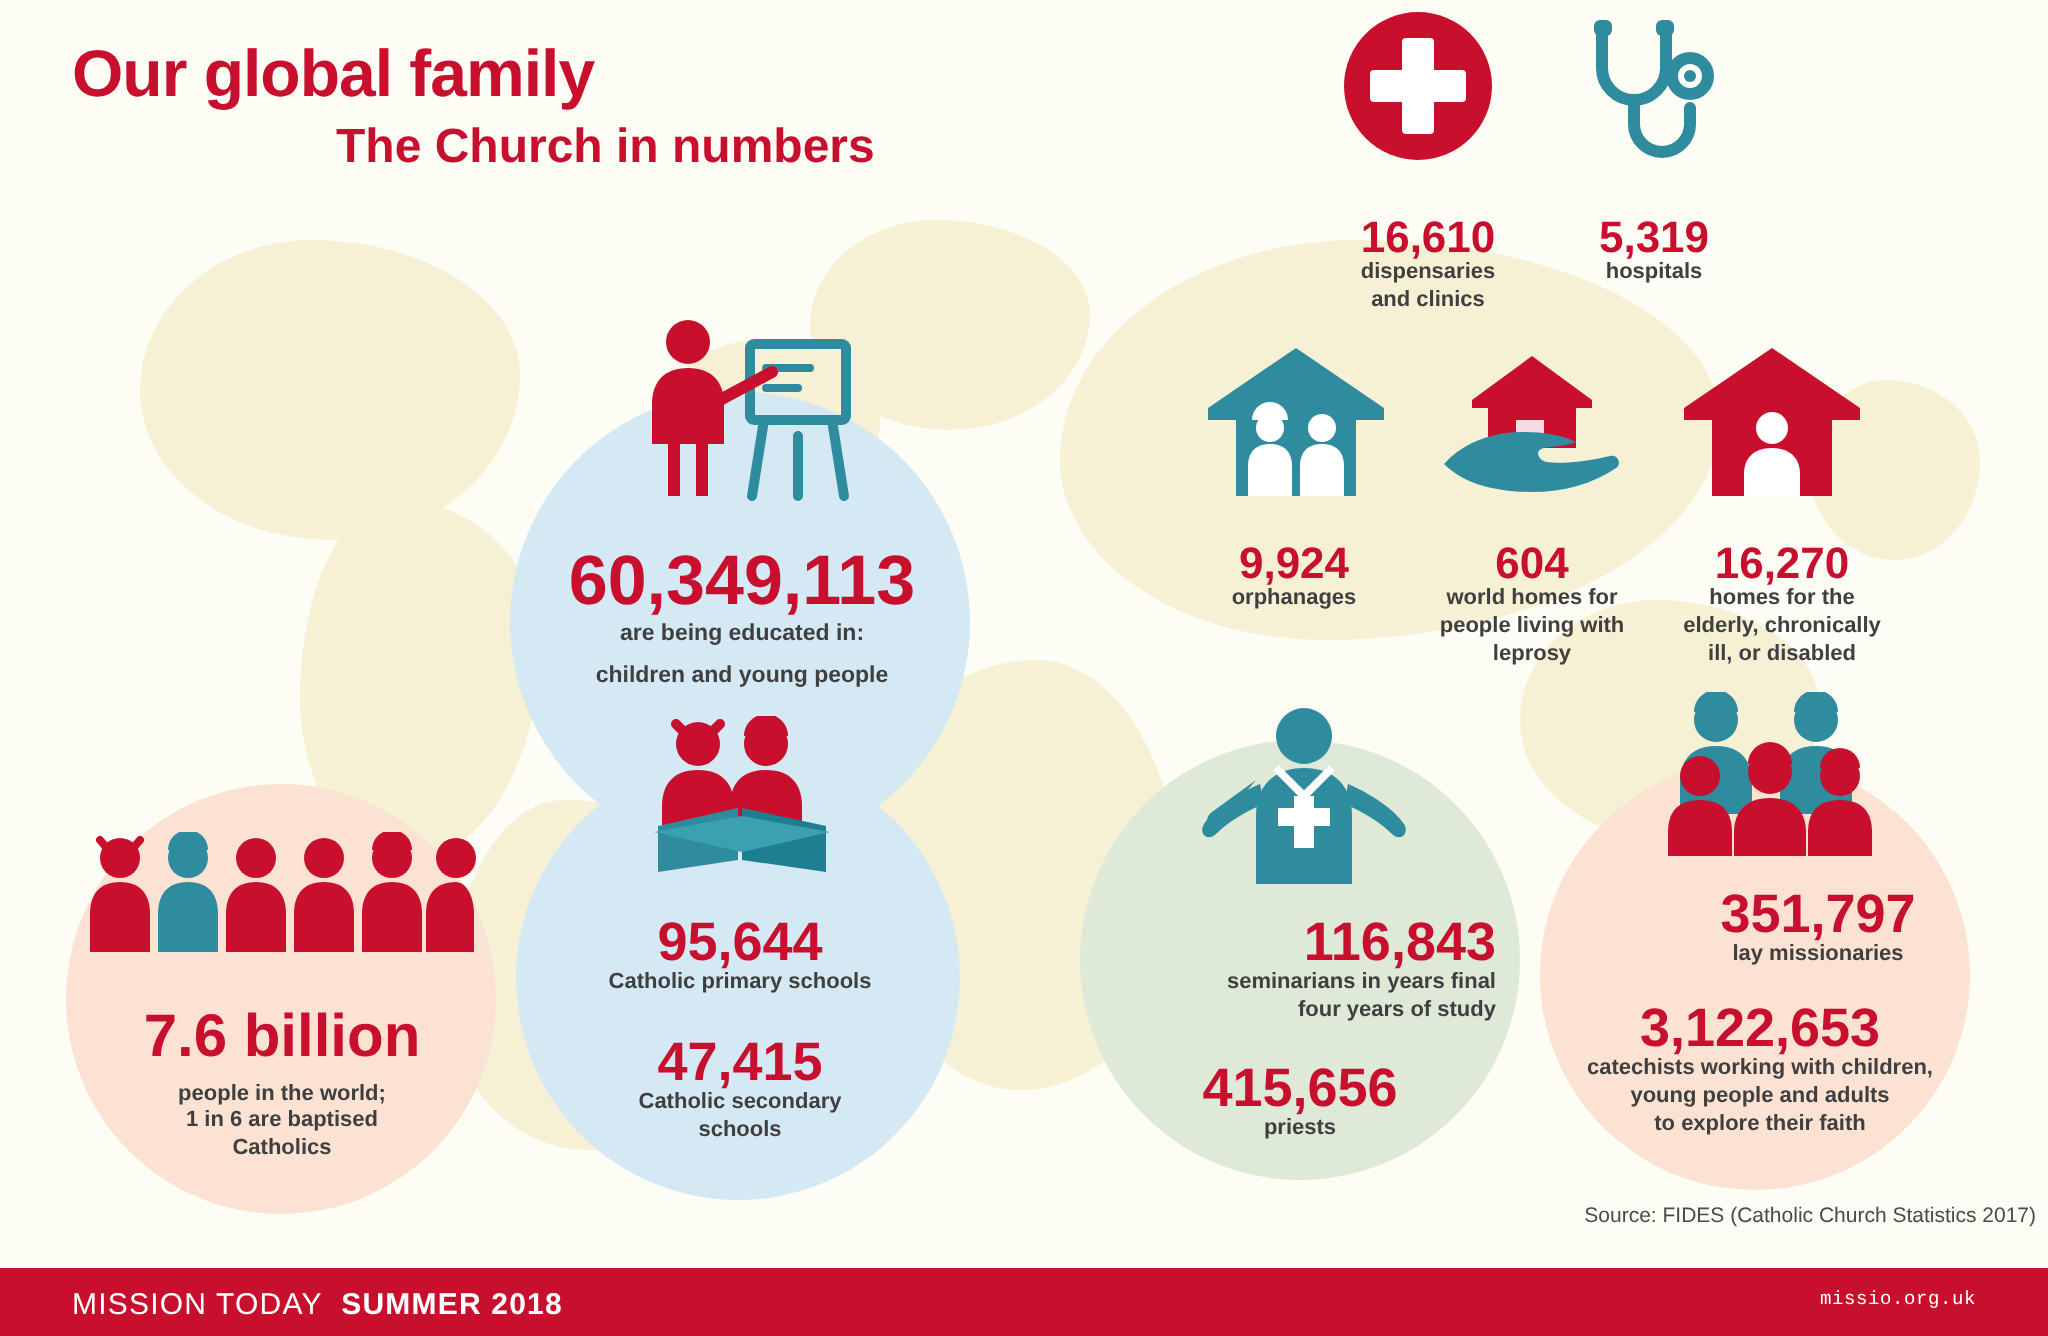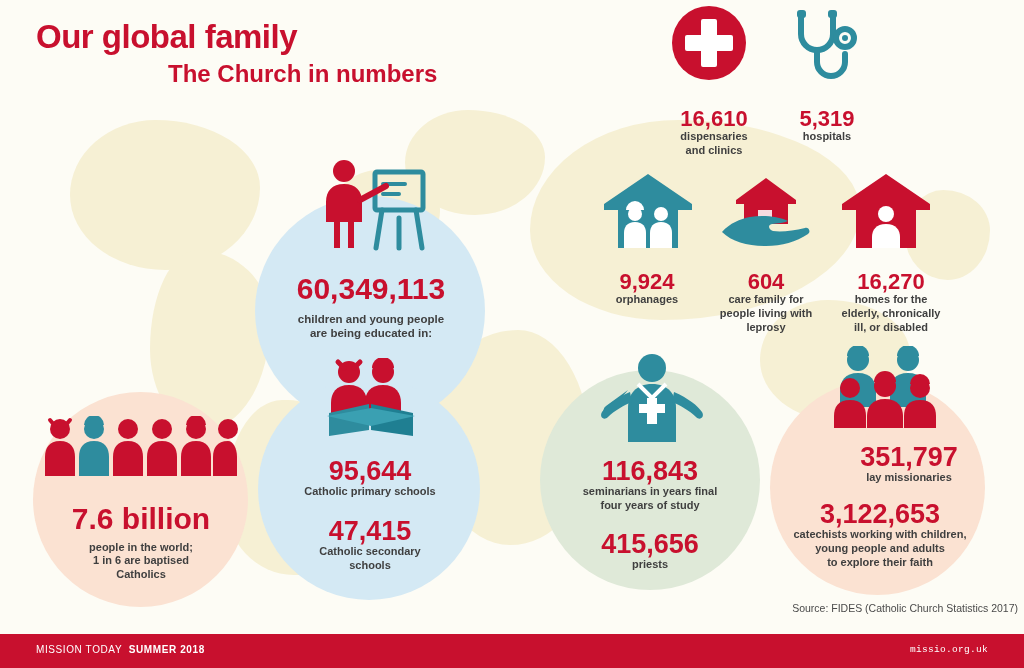--- a/index.html
+++ b/index.html
@@ -74,21 +74,21 @@
   .stat .num {
     color: #c8102e;
     font-weight: bold;
     line-height: 1.05;
   }
   .stat .cap {
     color: #3f3f3f;
     font-weight: bold;
     line-height: 1.25;
   }
-  .n-big { font-size: 30px; }
+  .n-big { font-size: 35px; }
   .n-mid { font-size: 27px; }
   .n-sm  { font-size: 22px; }
   .cap-sm { font-size: 11.5px; }
   .cap-xs { font-size: 11px; }
 
   .source {
     position: absolute;
     right: 36px;
     top: 602px;
     font-size: 10.5px;
@@ -102,21 +102,21 @@
     bottom: 0;
     width: 1024px;
     height: 34px;
     background: #c8102e;
     z-index: 6;
   }
   .footer-left {
     position: absolute;
     left: 36px;
     top: 10px;
-    font-size: 10px;
+    font-size: 15px;
     color: #ffffff;
     letter-spacing: 0.6px;
   }
   .footer-left b { font-weight: bold; }
   .footer-right {
     position: absolute;
     right: 36px;
     top: 10px;
     font-size: 9.5px;
     color: #ffffff;
@@ -194,22 +194,22 @@
       <path d="M63 26 h22 M63 36 h16" stroke="#2e8c9e" stroke-width="4" stroke-linecap="round"></path>
 
       <circle cx="24" cy="13" r="11" fill="#c8102e"></circle>
       <path d="M24 26 c-12 0 -18 7 -18 18 v20 h8 v26 h6 v-26 h8 v26 h6 v-26 h8 v-20 c0 -11 -6 -18 -18 -18 z" fill="#c8102e"></path>
       <path d="M40 42 L66 28" stroke="#c8102e" stroke-width="6" stroke-linecap="round"></path>
     </svg>
   </div>
 
   <div class="stat" style="left:265px; top:258px; width:212px;">
     <div class="num n-big">60,349,113</div>
+    <div class="cap cap-sm">are being educated in:</div>
     <div class="cap cap-sm" style="margin-top:7px;">children and young people</div>
-    <div class="cap cap-sm">are being educated in:</div>
   </div>
 
   <div class="icon" style="left:325px; top:358px;">
     <svg width="94" height="80" viewBox="0 0 94 80">
       <circle cx="24" cy="14" r="11" fill="#c8102e"></circle>
       <path d="M13 4 l6 6 M35 4 l-6 6" stroke="#c8102e" stroke-width="5" stroke-linecap="round"></path>
       <path d="M24 27 c-13 0 -18 8 -18 18 v12 h36 v-12 c0 -10 -5 -18 -18 -18z" fill="#c8102e"></path>
       <circle cx="58" cy="14" r="11" fill="#c8102e"></circle>
       <path d="M47 10 a11 11 0 0 1 22 0 z" fill="#c8102e"></path>
       <path d="M58 27 c-13 0 -18 8 -18 18 v12 h36 v-12 c0 -10 -5 -18 -18 -18z" fill="#c8102e"></path>
@@ -289,21 +289,21 @@
 
   <div class="icon" style="left:718px; top:176px;">
     <svg width="96" height="78" viewBox="0 0 96 78">
       <path d="M48 2 L78 24 v4 H70 v20 H26 V28 H18 v-4 z" fill="#c8102e"></path>
       <rect x="40" y="34" width="14" height="14" fill="#ffffff" opacity="0.85"></rect>
       <path d="M4 56 c10 10 26 14 44 14 c16 0 30 -4 42 -12 c3 -2 1 -7 -3 -6 c-12 3 -24 4 -32 3 c-4 -1 -6 -6 -1 -7 c6 -1 12 -1 16 -3 c-10 -5 -26 -6 -38 -4 c-10 2 -20 6 -28 15z" fill="#2e8c9e"></path>
     </svg>
   </div>
   <div class="stat" style="left:700px; top:255px; width:132px;">
     <div class="num n-sm">604</div>
-    <div class="cap cap-xs">care family for</div>
+    <div class="cap cap-xs">world homes for</div>
     <div class="cap cap-xs">people living with</div>
     <div class="cap cap-xs">leprosy</div>
   </div>
 
   <div class="icon" style="left:838px; top:170px;">
     <svg width="96" height="82" viewBox="0 0 96 82">
       <path d="M48 4 L92 34 v6 H78 v38 H18 V40 H4 v-6 z" fill="#c8102e"></path>
       <g fill="#ffffff">
         <circle cx="48" cy="44" r="8"></circle>
         <path d="M48 54 c-10 0 -14 6 -14 13 v11 h28 V67 c0 -7 -4 -13 -14 -13z"></path>
@@ -322,21 +322,21 @@
       <circle cx="60" cy="18" r="14" fill="#2e8c9e"></circle>
       <path d="M60 34 c-16 0 -24 10 -24 24 v34 h48 V58 c0 -14 -8 -24 -24 -24z" fill="#2e8c9e"></path>
       <path d="M36 40 L14 56 a6 6 0 0 0 -1 9 l6 -5" fill="#2e8c9e"></path>
       <path d="M38 42 C24 48 14 56 10 62 c-3 5 2 9 6 5 c6 -6 16 -12 24 -15z" fill="#2e8c9e"></path>
       <path d="M82 42 C96 48 106 56 110 62 c3 5 -2 9 -6 5 c-6 -6 -16 -12 -24 -15z" fill="#2e8c9e"></path>
       <rect x="55" y="48" width="10" height="26" fill="#ffffff"></rect>
       <rect x="47" y="54" width="26" height="9" fill="#ffffff"></rect>
       <path d="M46 34 l14 14 l14 -14" fill="none" stroke="#ffffff" stroke-width="4"></path>
     </svg>
   </div>
-  <div class="stat" style="left:552px; top:442px; width:196px;">
+  <div class="stat" style="left:552px; top:442px; width:196px;text-align:right;">
     <div class="num n-mid">116,843</div>
     <div class="cap cap-xs">seminarians in years final</div>
     <div class="cap cap-xs">four years of study</div>
   </div>
   <div class="stat" style="left:552px; top:515px; width:196px;">
     <div class="num n-mid">415,656</div>
     <div class="cap cap-xs">priests</div>
   </div>
 
   <div class="icon" style="left:830px; top:346px;">

